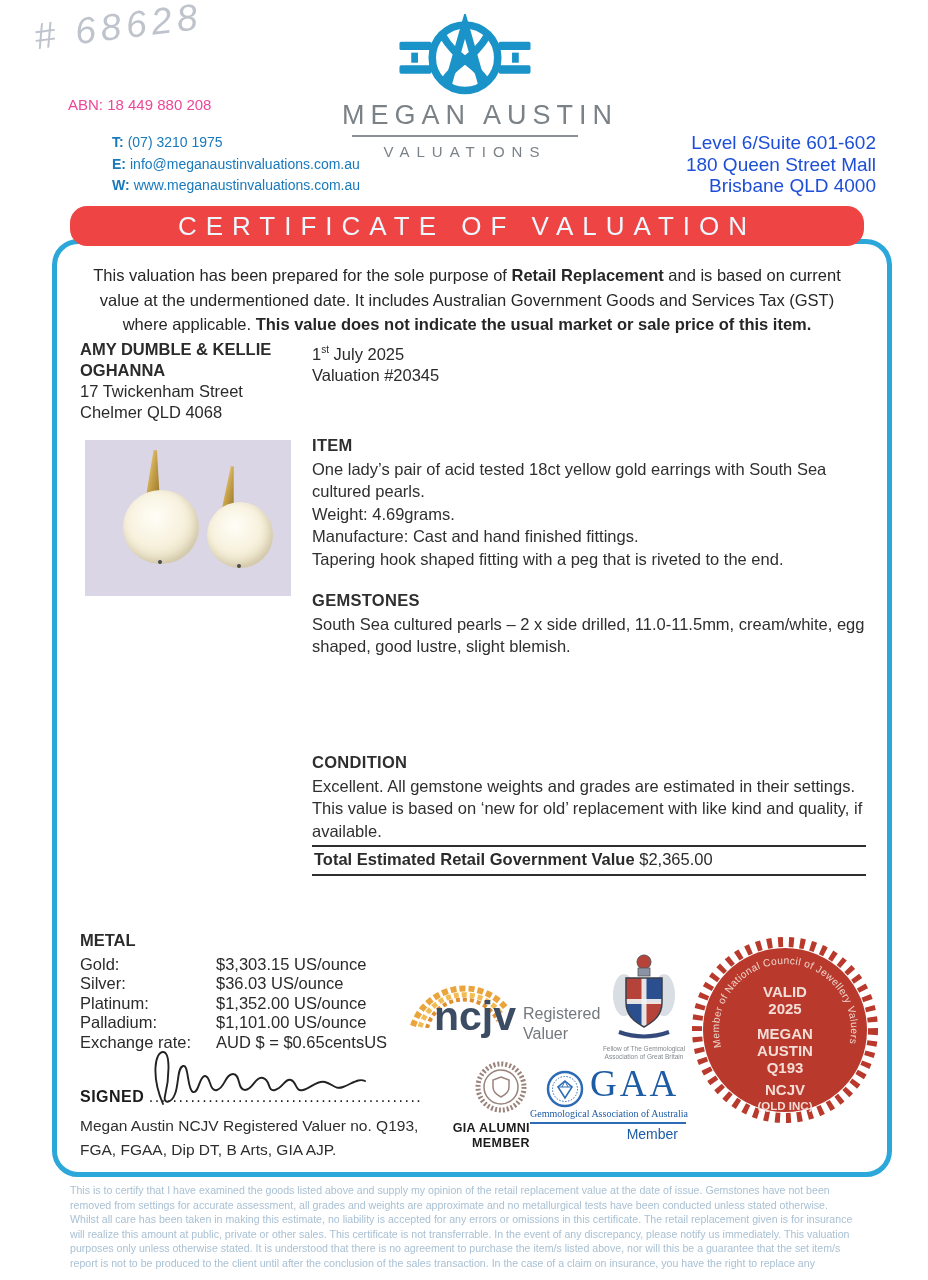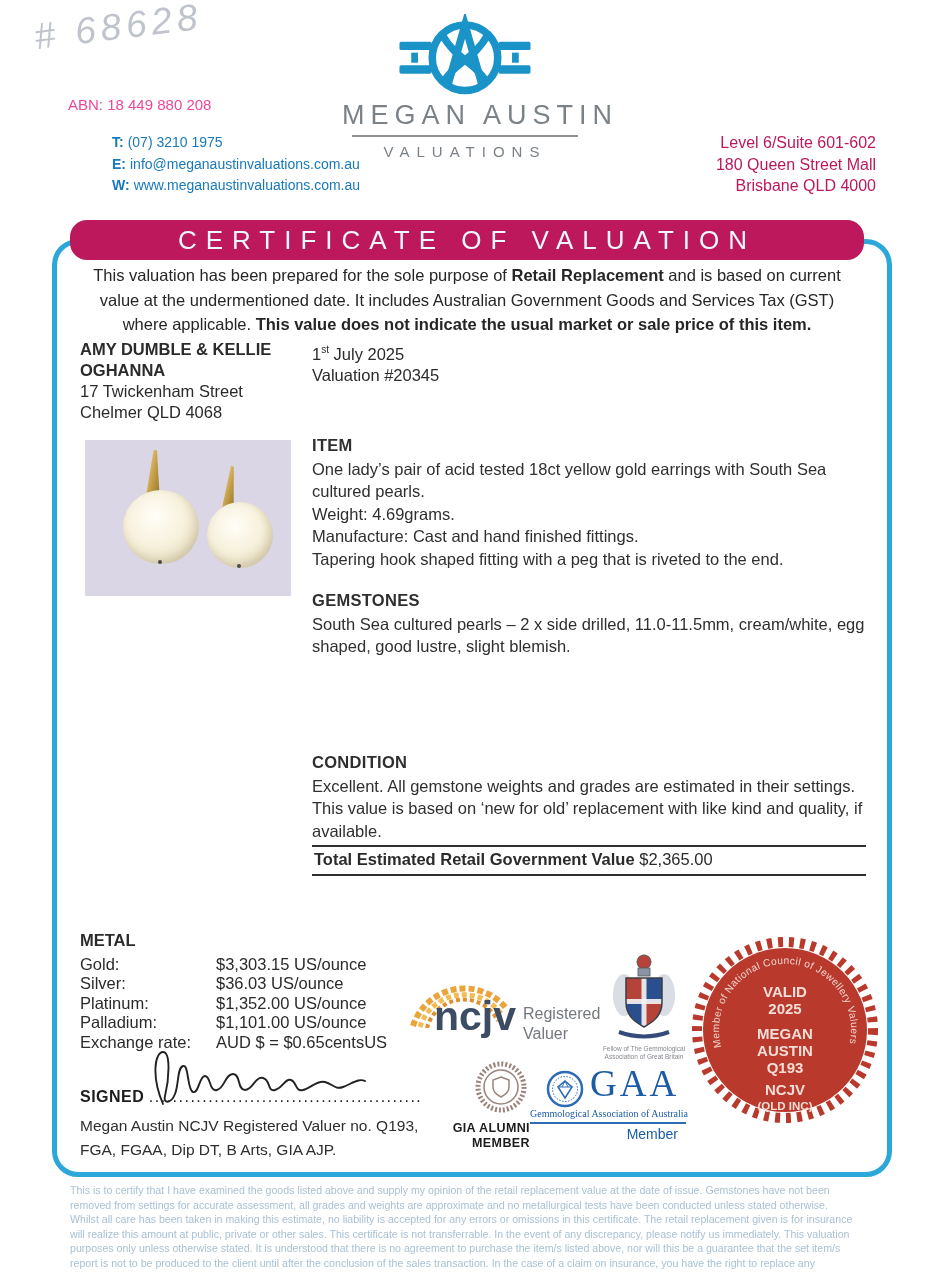--- a/index.html
+++ b/index.html
@@ -6,32 +6,32 @@
   .page{position:relative;width:928px;height:1280px;background:#ffffff;margin:0 auto;
         font-family:"Liberation Sans",sans-serif;color:#2b2b2b;overflow:hidden;}
   .abs{position:absolute;}
 
   
   .handwritten{left:34px;top:6px;font-size:37px;color:#aab0bb;opacity:.75;
                transform:rotate(-7deg);letter-spacing:5px;font-style:italic;}
   .abn{left:68px;top:96px;font-size:15px;color:#ec4899;}
   .contact{left:68px;top:132px;font-size:14px;line-height:21.5px;color:#1879bd;margin-left:44px;}
   .contact b{margin-right:4px;}
-  .office-address{right:52px;top:132px;text-align:right;font-size:16px;line-height:21.5px;color:#be185d;}
+  .office-address{right:52px;top:132px;text-align:right;font-size:19px;line-height:21.5px;color:#1d4ed8;}
 
   
   .brand-mark{left:392px;top:14px;width:146px;height:84px;}
   .brand-name{left:312px;top:100px;width:306px;text-align:right;font-size:27px;
               letter-spacing:6px;color:#7b8287;white-space:nowrap;}
   .brand-rule{left:352px;top:135px;width:226px;height:2px;background:#8a9096;}
   .brand-sub{left:312px;top:143px;width:306px;text-align:center;font-size:15px;
              letter-spacing:7px;color:#7b8287;}
 
   
-  .banner{left:70px;top:220px;width:794px;height:40px;background:#be185d;border-radius:17px;
+  .banner{left:70px;top:206px;width:794px;height:40px;background:#ef4444;border-radius:17px;
           color:#ecf8fe;font-size:26px;font-weight:300;letter-spacing:9px;text-align:center;
           line-height:41px;z-index:3;}
   .main-box{left:52px;top:239px;width:830px;height:928px;border:5px solid #2ba7d9;
             border-radius:26px;z-index:1;}
 
   .intro{left:84px;top:263px;width:766px;text-align:center;font-size:16.5px;
          line-height:24.5px;color:#262626;z-index:2;}
 
   .client{left:80px;top:339px;font-size:16.5px;line-height:21px;}
   .client .bold{font-weight:bold;}

